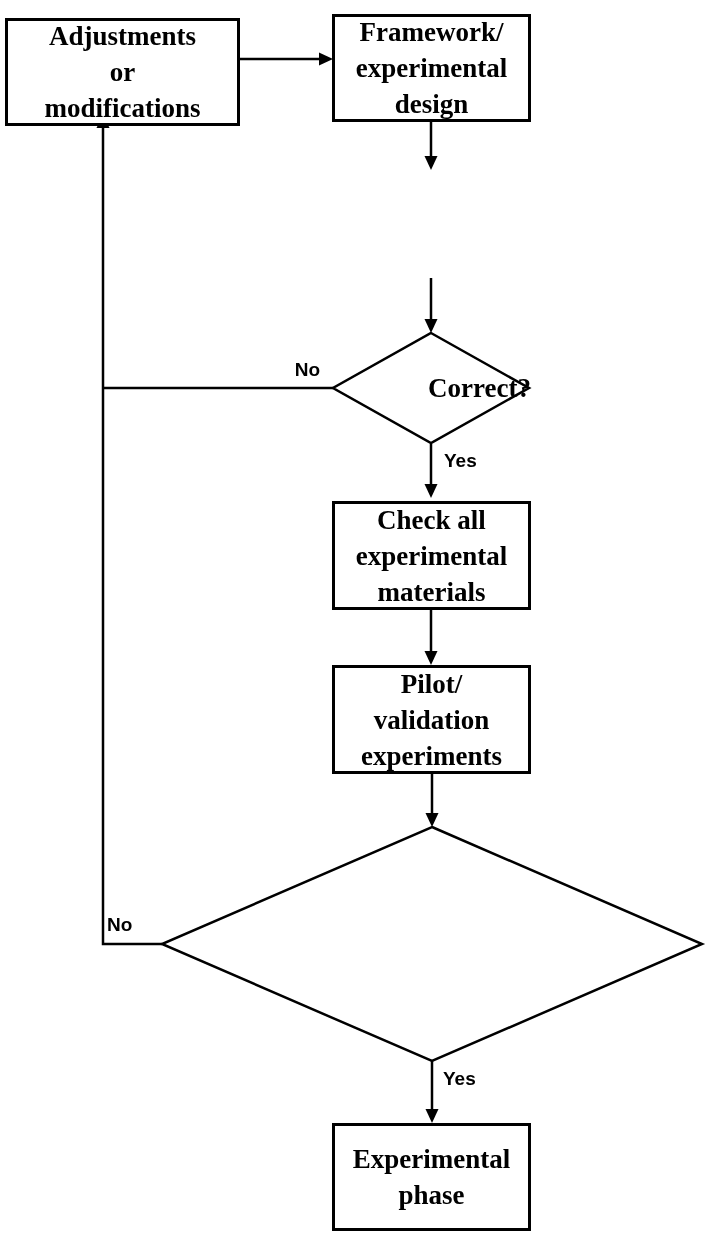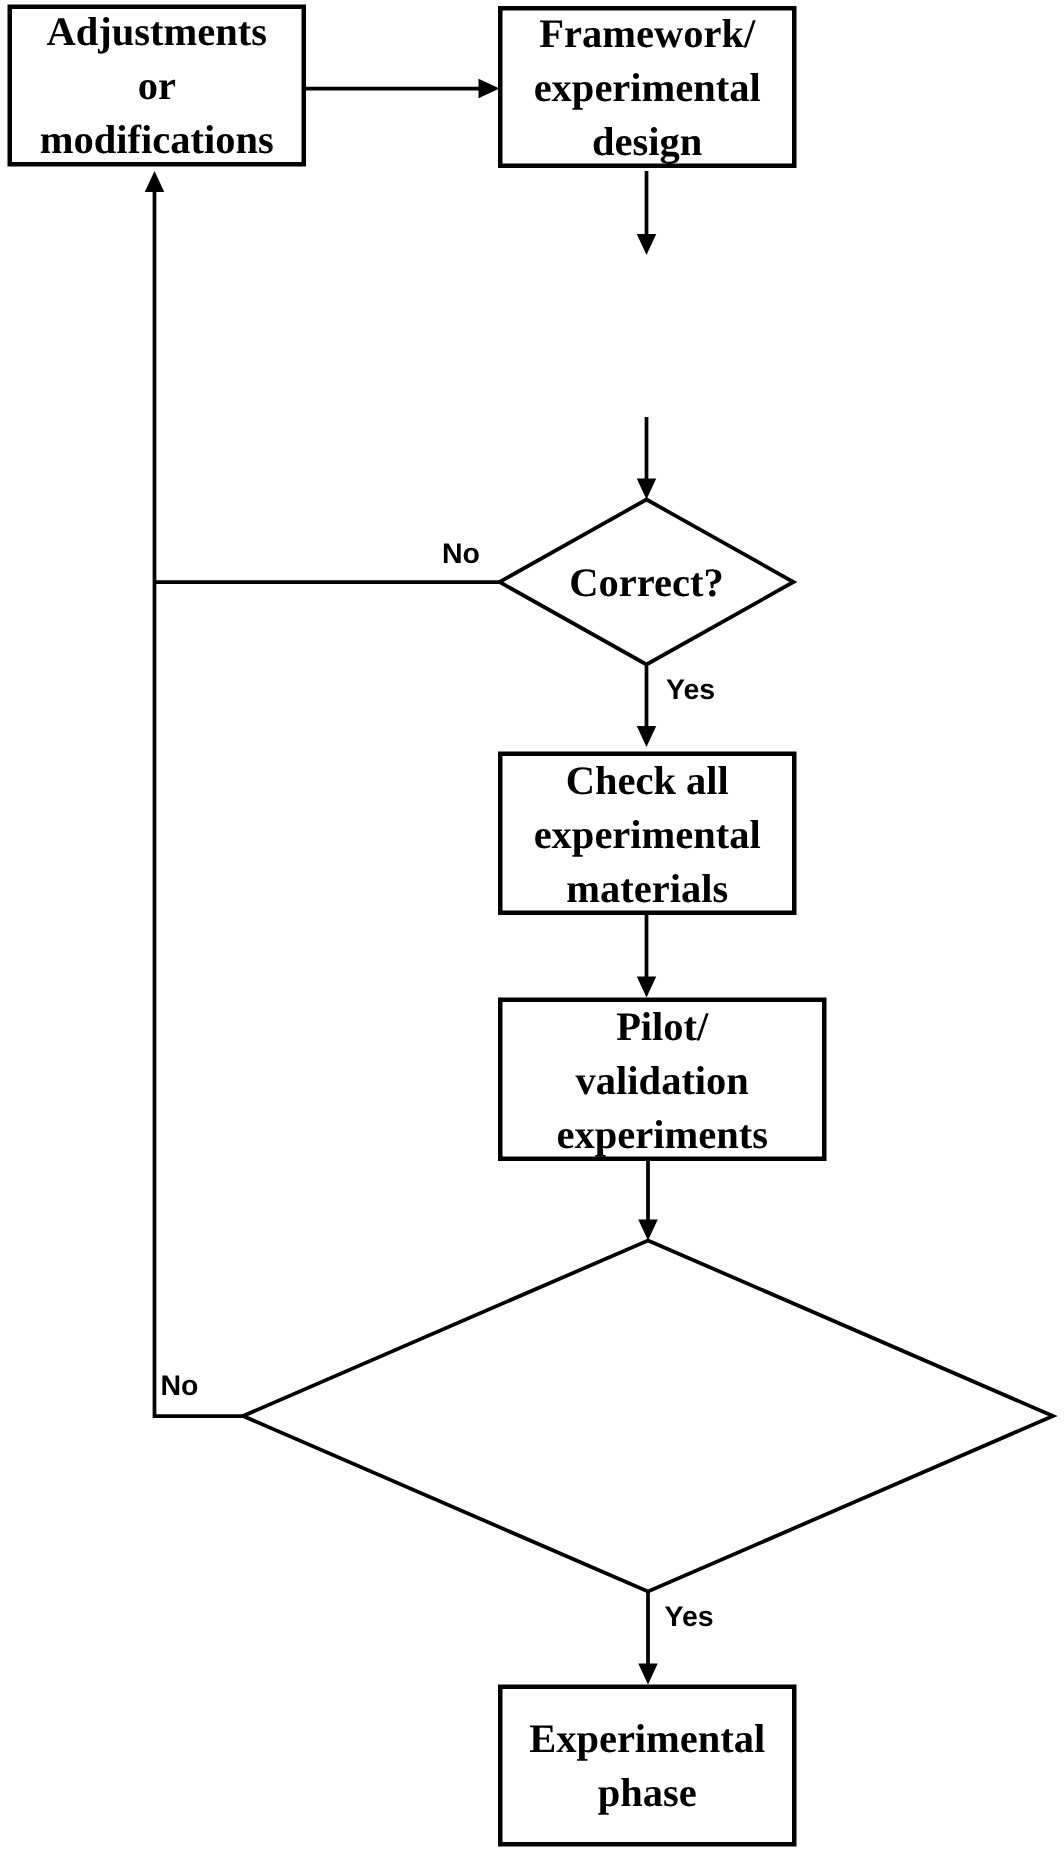--- a/index.html
+++ b/index.html
@@ -98,51 +98,51 @@
 
     <line class="edge" x1="333" y1="388" x2="103" y2="388"></line>
 
     <polyline class="edge" points="162,944 103,944 103,126"></polyline>
     <polygon class="arrowhead" points="103,114 96.5,128 109.5,128"></polygon>
 
     <polygon class="diamond" points="431,333 529,388 431,443 333,388"></polygon>
     <polygon class="diamond" points="432,827 702,944 432,1061 162,944"></polygon>
   </svg>
 
-  <div class="node" style="left:5px; top:3px; width:199px; height:108px;">
+  <div class="node" style="left:5px; top:18px; width:235px; height:108px;">
     <span>Adjustments
 or
 modifications</span>
   </div>
 
-  <div class="node" style="left:332px; top:4px; width:199px; height:108px;justify-content:center;">
+  <div class="node" style="left:332px; top:14px; width:199px; height:108px;justify-content:center;">
     <span>Framework/
 experimental
 design</span>
   </div>
 
 
   <div class="node" style="left:332px; top:501px; width:199px; height:109px;">
     <span>Check all
 experimental
 materials</span>
   </div>
 
-  <div class="node" style="left:332px; top:665px; width:219px; height:109px;">
+  <div class="node" style="left:332px; top:665px; width:199px; height:109px;">
     <span>Pilot/
 validation
 experiments</span>
   </div>
 
   <div class="node" style="left:332px; top:1123px; width:199px; height:108px;">
     <span>Experimental
 phase</span>
   </div>
 
-  <div class="dlabel" style="left:331px; top:370px; width:200px;">Correct?</div>
+  <div class="dlabel" style="left:331px; top:370px; width:200px;text-align:right;">Correct?</div>
 
 
   <div class="edge-label" style="left:248px; top:356px; width:72px; text-align:right;">No</div>
 
   <div class="edge-label" style="left:444px; top:447px;">Yes</div>
 
   <div class="edge-label" style="left:107px; top:911px;">No</div>
 
   <div class="edge-label" style="left:443px; top:1065px;">Yes</div>
 

